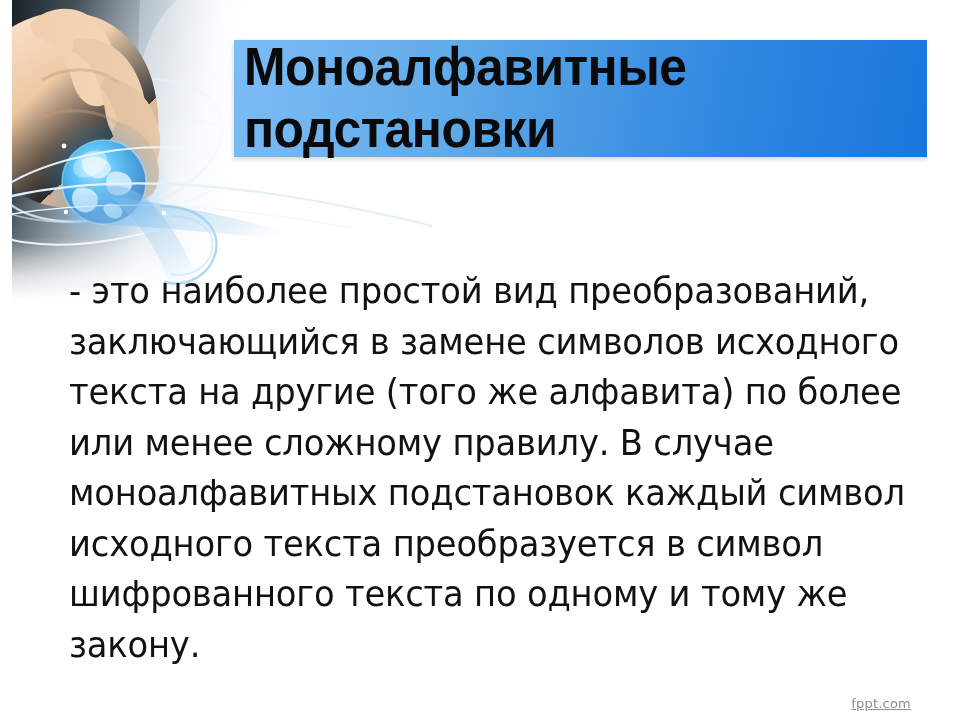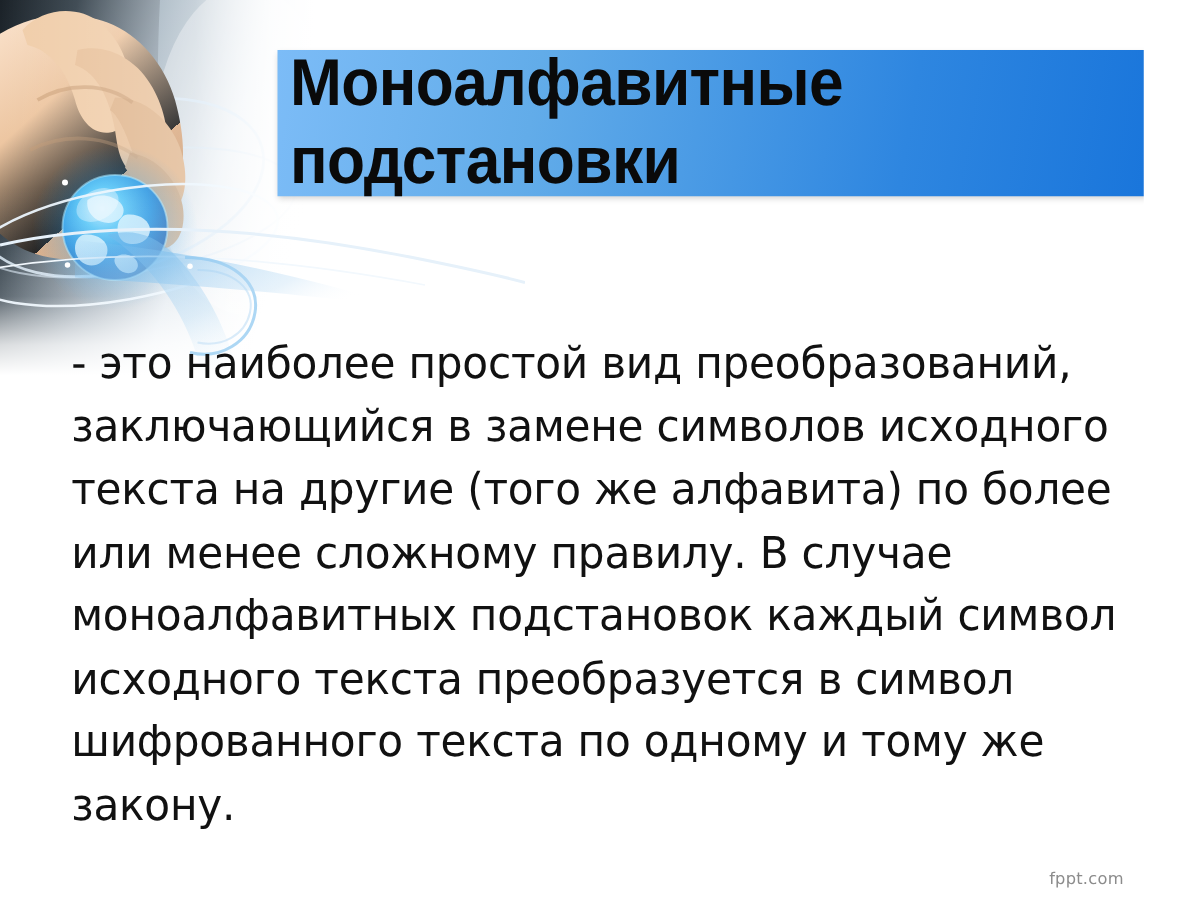--- a/index.html
+++ b/index.html
@@ -11,20 +11,21 @@
   body {
     font-family: "Liberation Sans", "DejaVu Sans", sans-serif;
   }
 
   .slide {
     position: relative;
     width: 915px;
     height: 720px;
     background: #ffffff;
     overflow: hidden;
+    margin-left: 12px;
   }
 
   
   .hero {
     position: absolute;
     left: 0;
     top: 0;
     width: 252px;
     height: 300px;
     overflow: hidden;
@@ -98,20 +99,21 @@
 
   
   .watermark {
     position: absolute;
     right: 16px;
     bottom: 9px;
     font-family: "DejaVu Sans", "Liberation Sans", sans-serif;
     font-size: 13px;
     color: #8c8c8c;
     letter-spacing: 0.2px;
+    text-decoration: underline;
   }
 </style>
 </head>
 <body>
 
 <div class="slide">
 
   <div class="hero">
     <svg viewBox="0 0 252 300" xmlns="http://www.w3.org/2000/svg" role="img" aria-label="hand over glowing globe">
       <defs>

